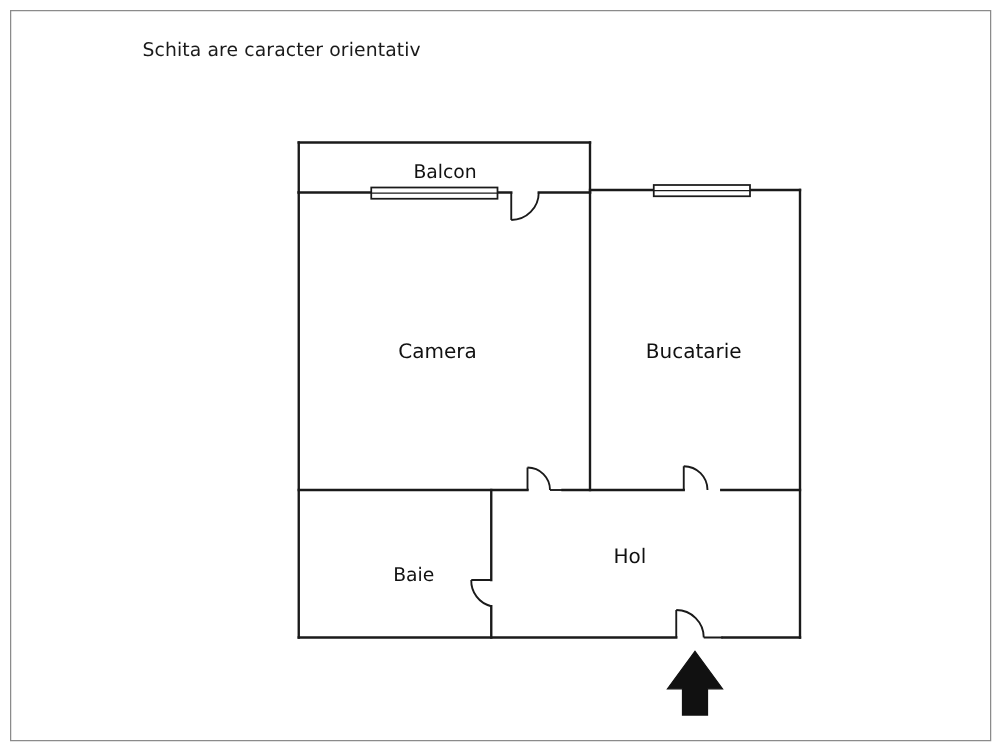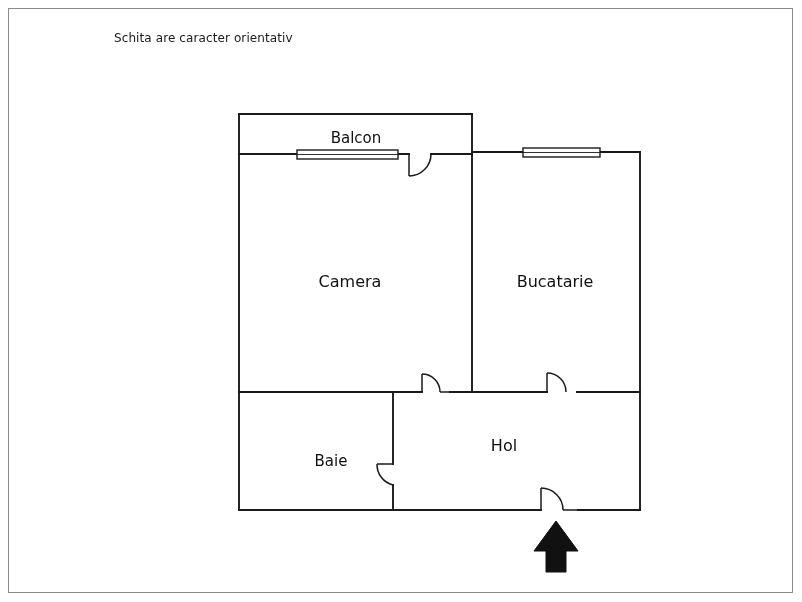--- a/index.html
+++ b/index.html
@@ -24,21 +24,21 @@
     top: 8px;
     width: 785px;
     height: 585px;
     border: 1px solid #8b8b8b;
     box-sizing: border-box;
   }
   #plan-title {
     position: absolute;
     left: 114px;
     top: 31px;
-    font-size: 12px;
+    font-size: 15px;
     color: #1a1a1a;
     letter-spacing: 0.1px;
     white-space: nowrap;
   }
   #floorplan-svg {
     position: absolute;
     left: 0;
     top: 0;
   }
   .room-label {

